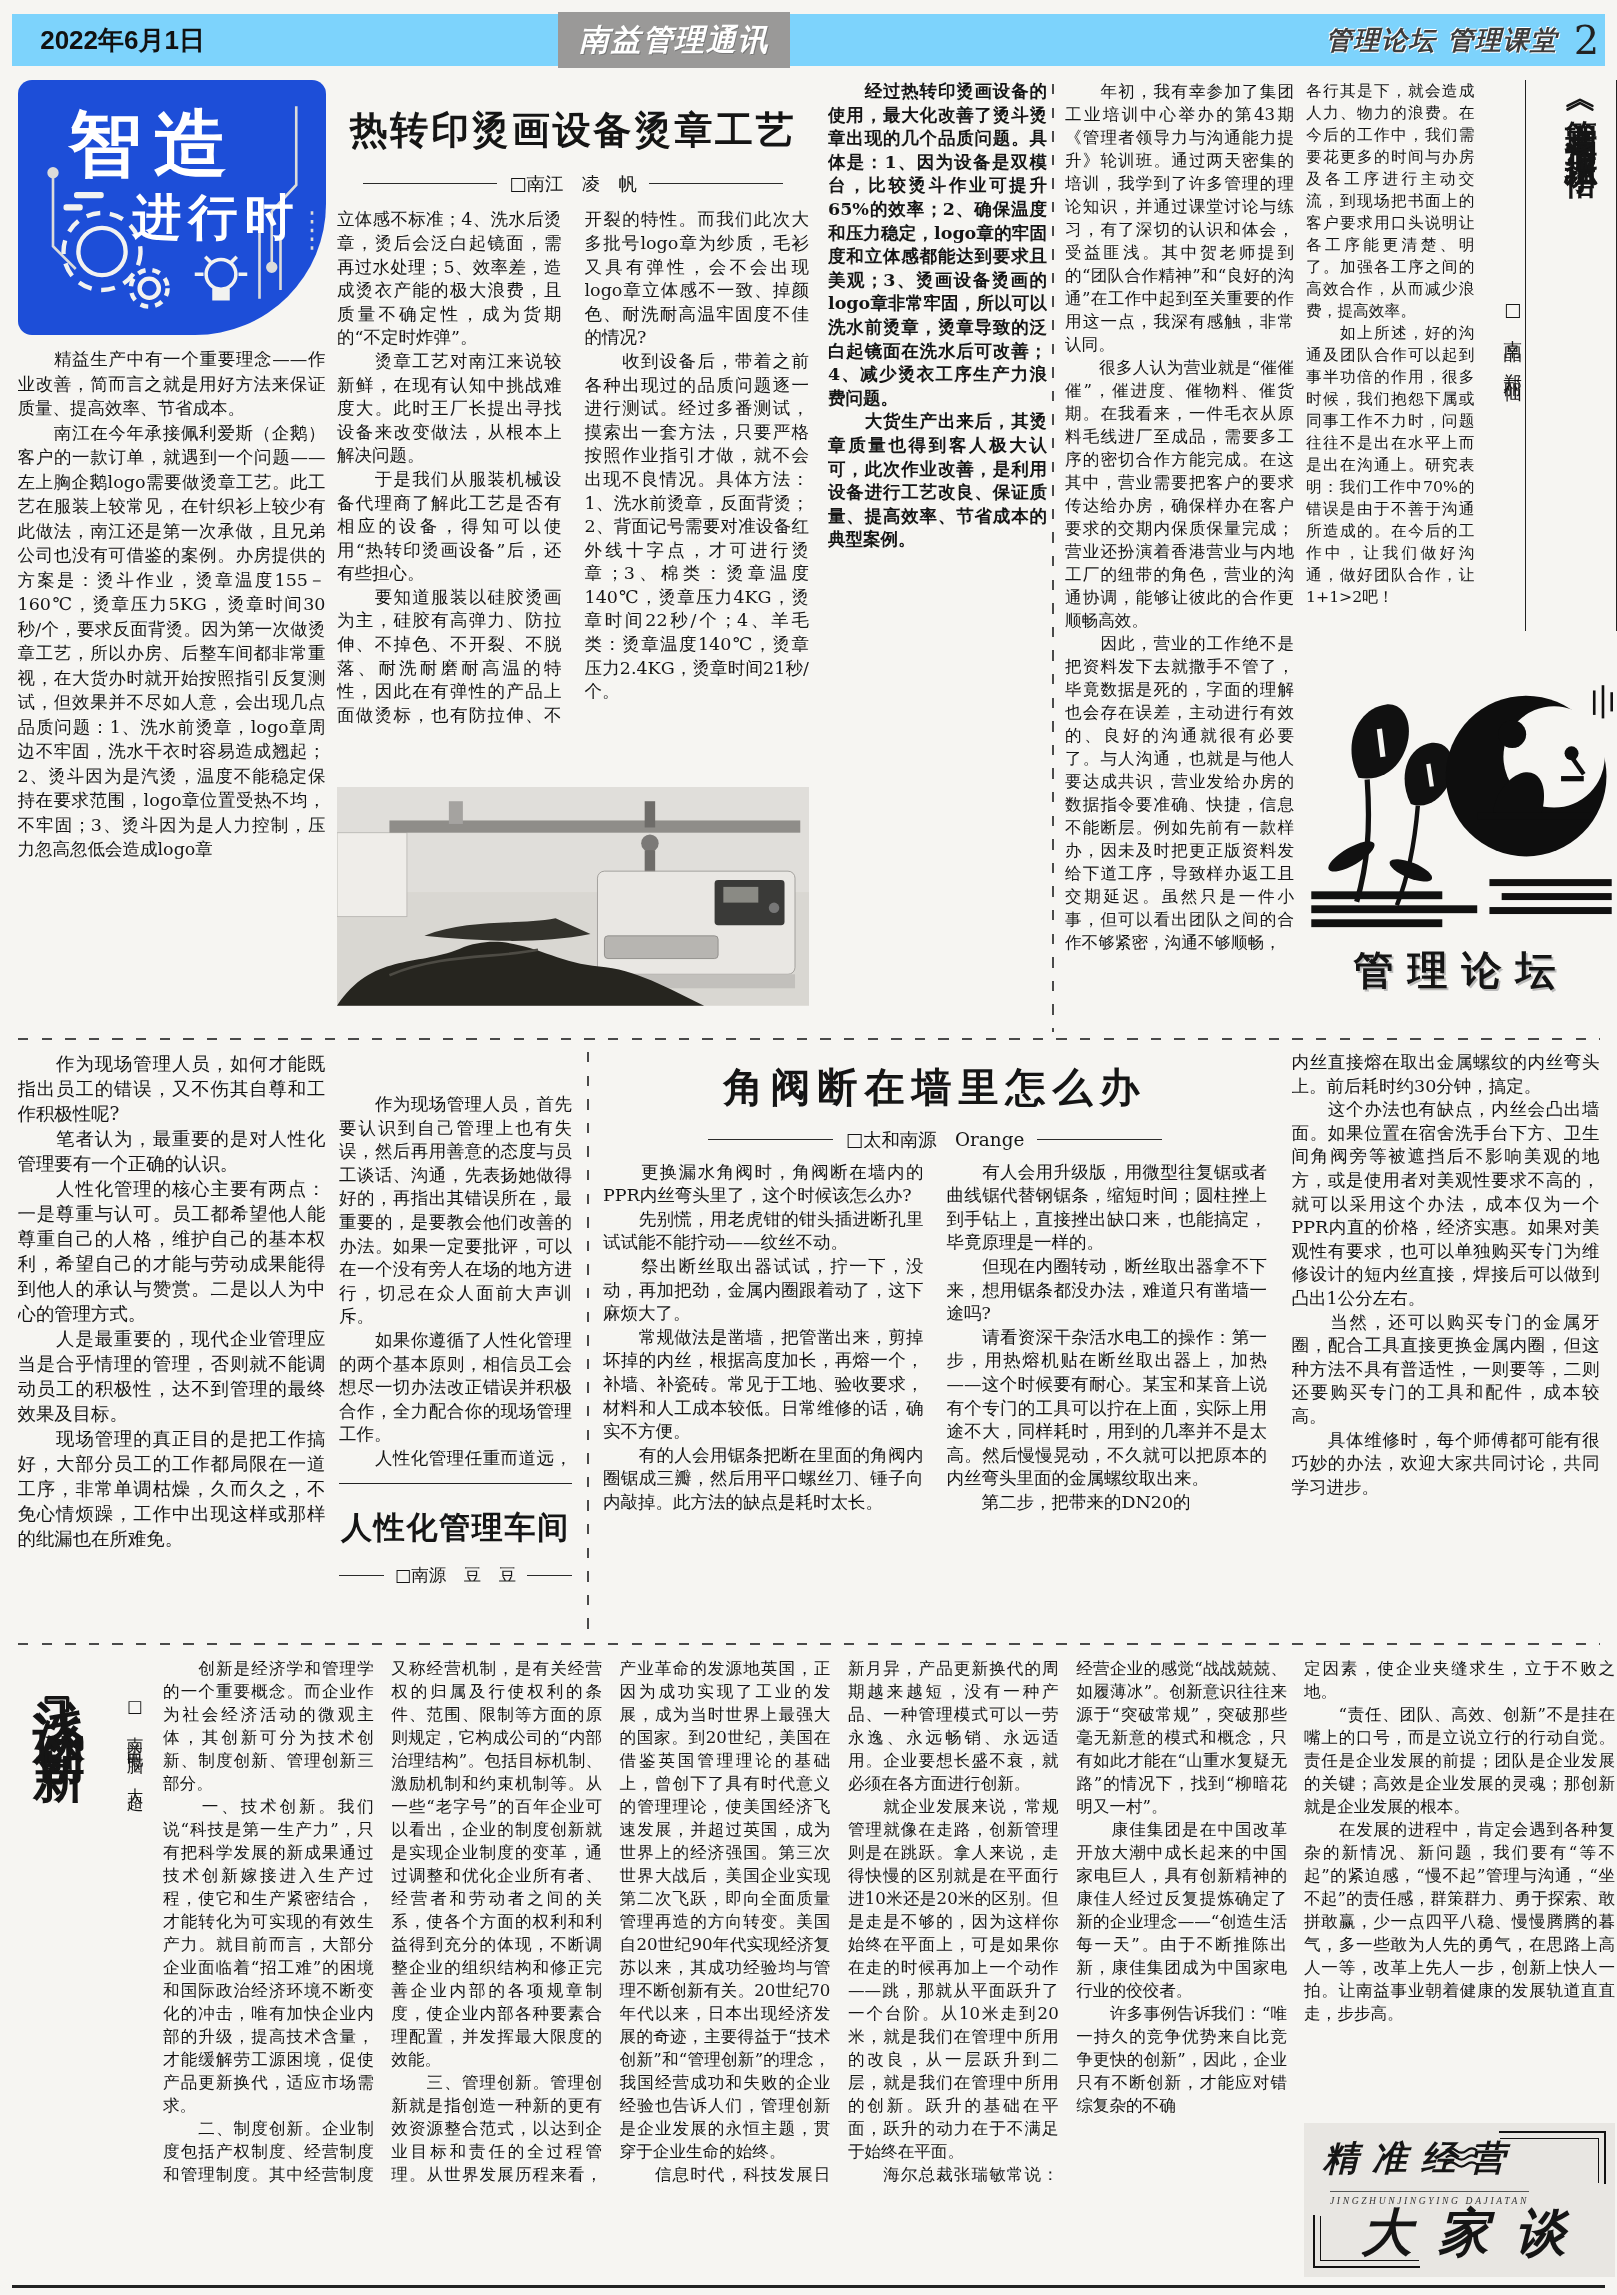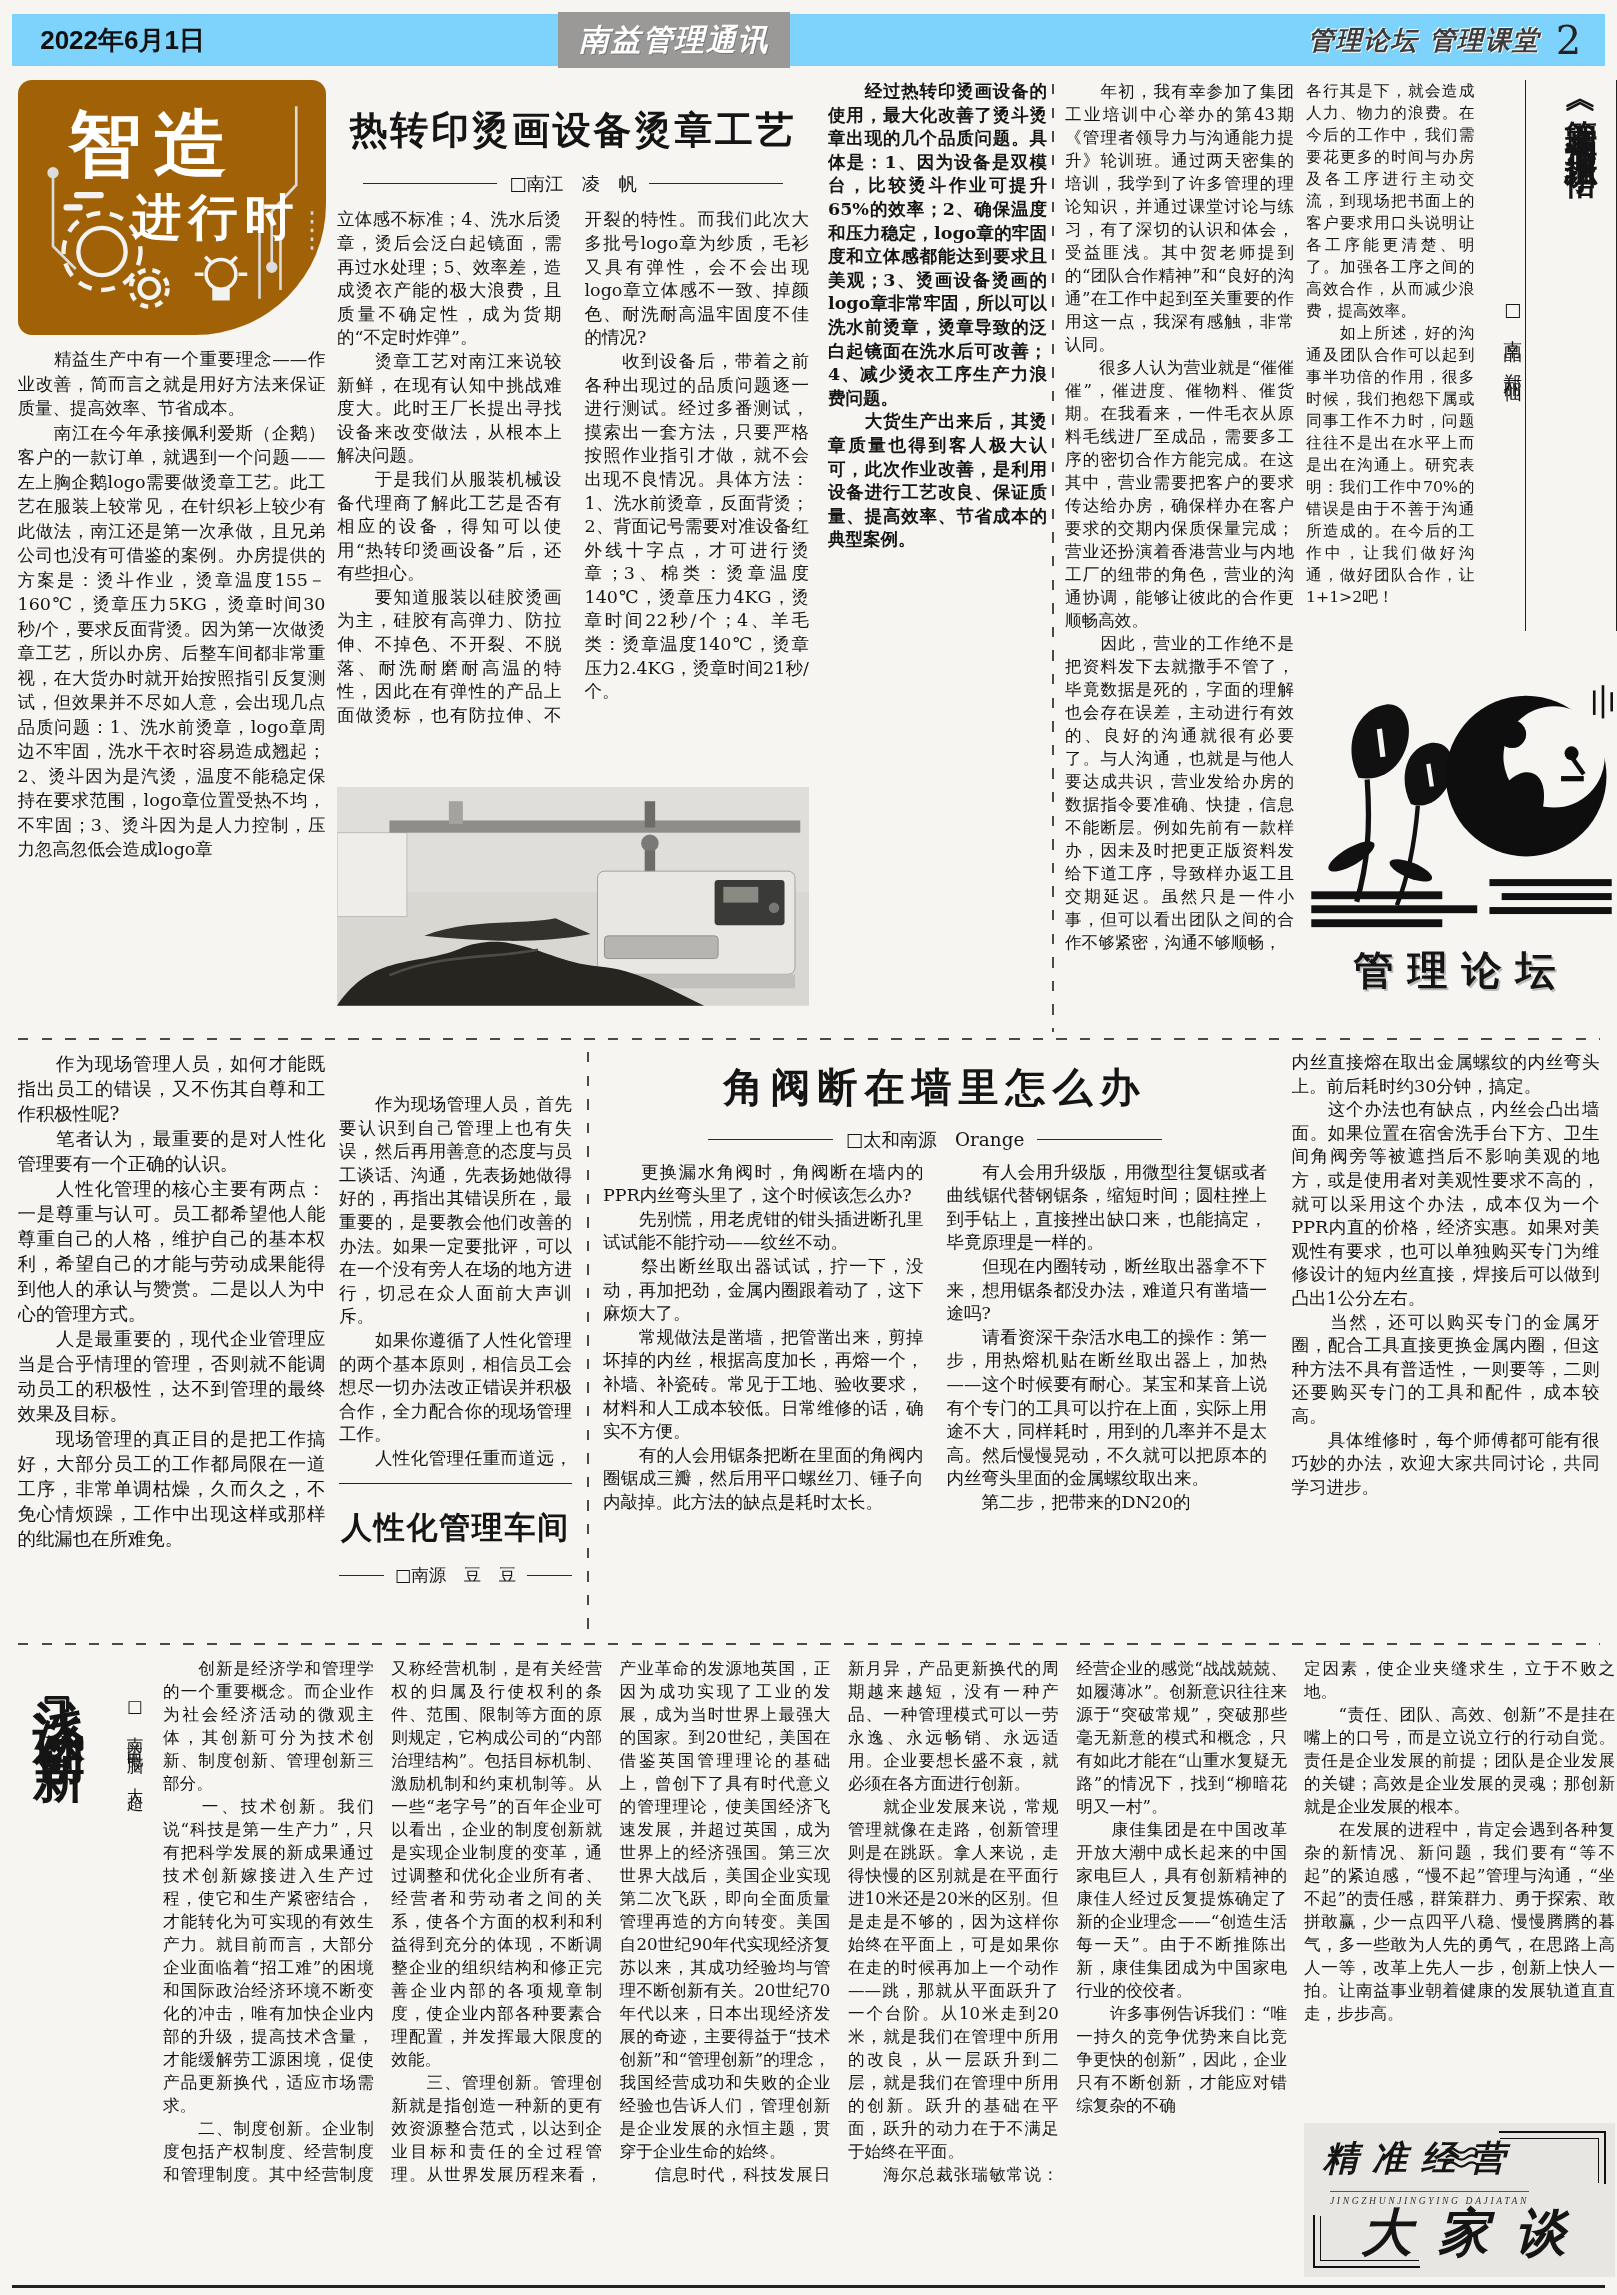--- a/index.html
+++ b/index.html
@@ -4,29 +4,29 @@
 <style>
   html,body{margin:0;padding:0;}
   body{width:1617px;height:2295px;background:#f6f5f2;font-family:"DejaVu Serif","Liberation Serif",serif;color:#151515;position:relative;overflow:hidden;}
   #page{position:absolute;inset:0;}
   .just{text-align:justify;text-justify:inter-ideograph;}
   .pre{white-space:pre-line;}
   
   .hdr{position:absolute;left:12.2px;top:14px;width:1593px;height:52px;background:#7dd3fc;display:flex;align-items:center;}
   .hdr-date{font-family:"Liberation Sans","DejaVu Sans",sans-serif;font-weight:bold;font-size:26px;margin-left:28px;color:#111;}
   .hdr-mast{position:absolute;left:546px;top:-1.7px;width:232px;height:56px;background:#9a9998;color:#fff;display:flex;align-items:center;justify-content:center;font-size:30px;font-weight:bold;font-style:italic;letter-spacing:1.7px;text-shadow:0.9px 0.9px 0 #777;}
-  .hdr-right{position:absolute;right:24px;top:0;height:52px;display:flex;align-items:center;gap:15.7px;}
+  .hdr-right{position:absolute;right:6px;top:0;height:52px;display:flex;align-items:center;gap:15.7px;}
   .hdr-sec{font-size:26px;font-weight:bold;font-style:italic;color:#3c3c3c;text-shadow:-0.9px -0.9px 0 #fff,0.9px 0.9px 0 #fff;letter-spacing:1.7px;}
   .hdr-page{font-size:40px;color:#222;font-weight:normal;}
   
   .hdash{position:absolute;height:1.7px;background:repeating-linear-gradient(90deg,#4a4a4a 0 10.5px,transparent 10.5px 23.6px);}
   .vdash{position:absolute;width:1.7px;background:repeating-linear-gradient(180deg,#4a4a4a 0 10.5px,transparent 10.5px 23.6px);}
   
   .logo-intro{position:absolute;left:17.5px;top:80px;width:308px;height:955px;overflow:hidden;}
-  .logo{position:relative;width:308px;height:255px;background:#a16207;border-radius:14px 14px 131px 14px;overflow:hidden;}
+  .logo{position:relative;width:308px;height:255px;background:#1d4ed8;border-radius:14px 14px 131px 14px;overflow:hidden;}
   .logo-w1{position:absolute;left:51px;top:15.7px;color:#fff;font-size:73px;font-weight:900;letter-spacing:12.2px;font-family:"DejaVu Sans","Liberation Sans",sans-serif;}
   .logo-w2{position:absolute;left:115px;top:105px;color:#fff;font-size:49px;font-weight:bold;letter-spacing:7px;font-family:"DejaVu Sans","Liberation Sans",sans-serif;}
   .logo svg{position:absolute;inset:0;}
   .intro-text{margin-top:12.2px;font-size:17.5px;line-height:24.5px;}
   
   .press{position:absolute;left:337px;top:80px;width:710px;height:955px;display:flex;}
   .press-left{width:472px;}
   .press-title{font-size:38px;font-weight:900;letter-spacing:2.6px;text-align:center;margin-top:24.5px;}
   .byline{display:flex;align-items:center;gap:12.2px;font-size:18.4px;margin:15.7px 26px 12.2px 26px;}
   .byline::before,.byline::after{content:"";flex:1;border-top:1.7px solid #2a2a2a;}

